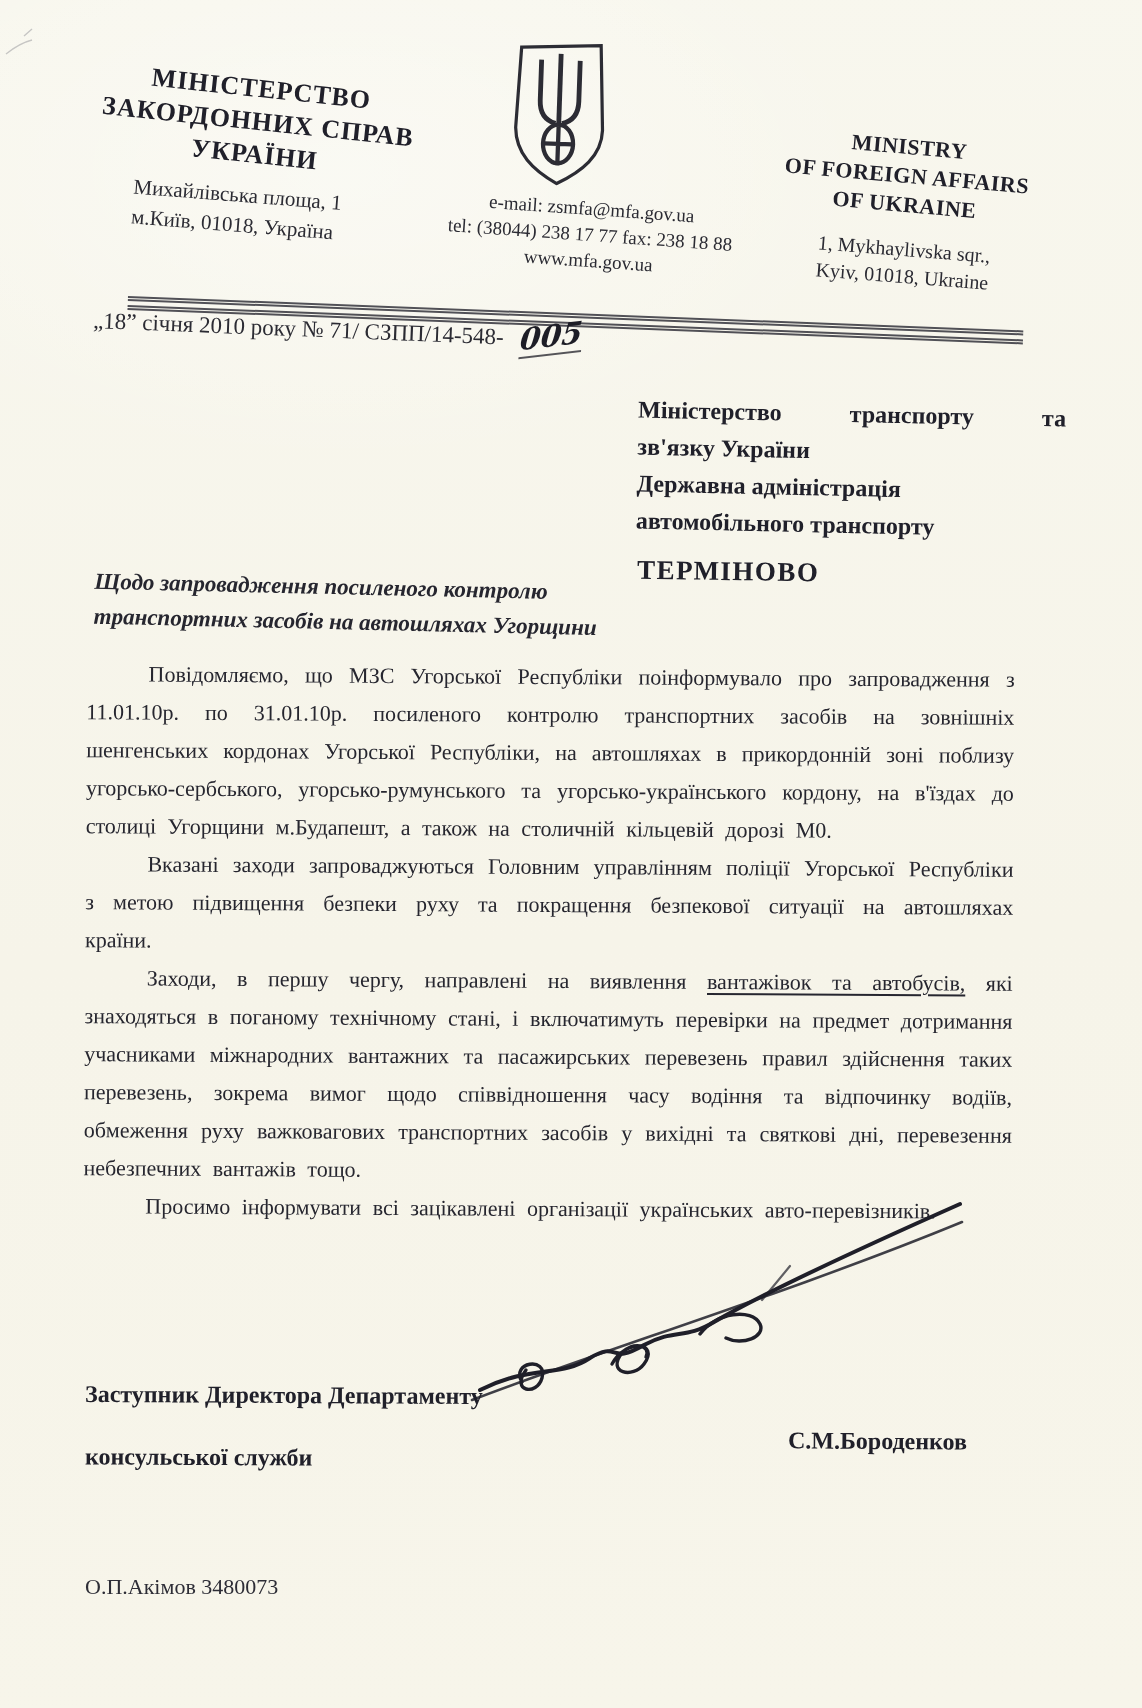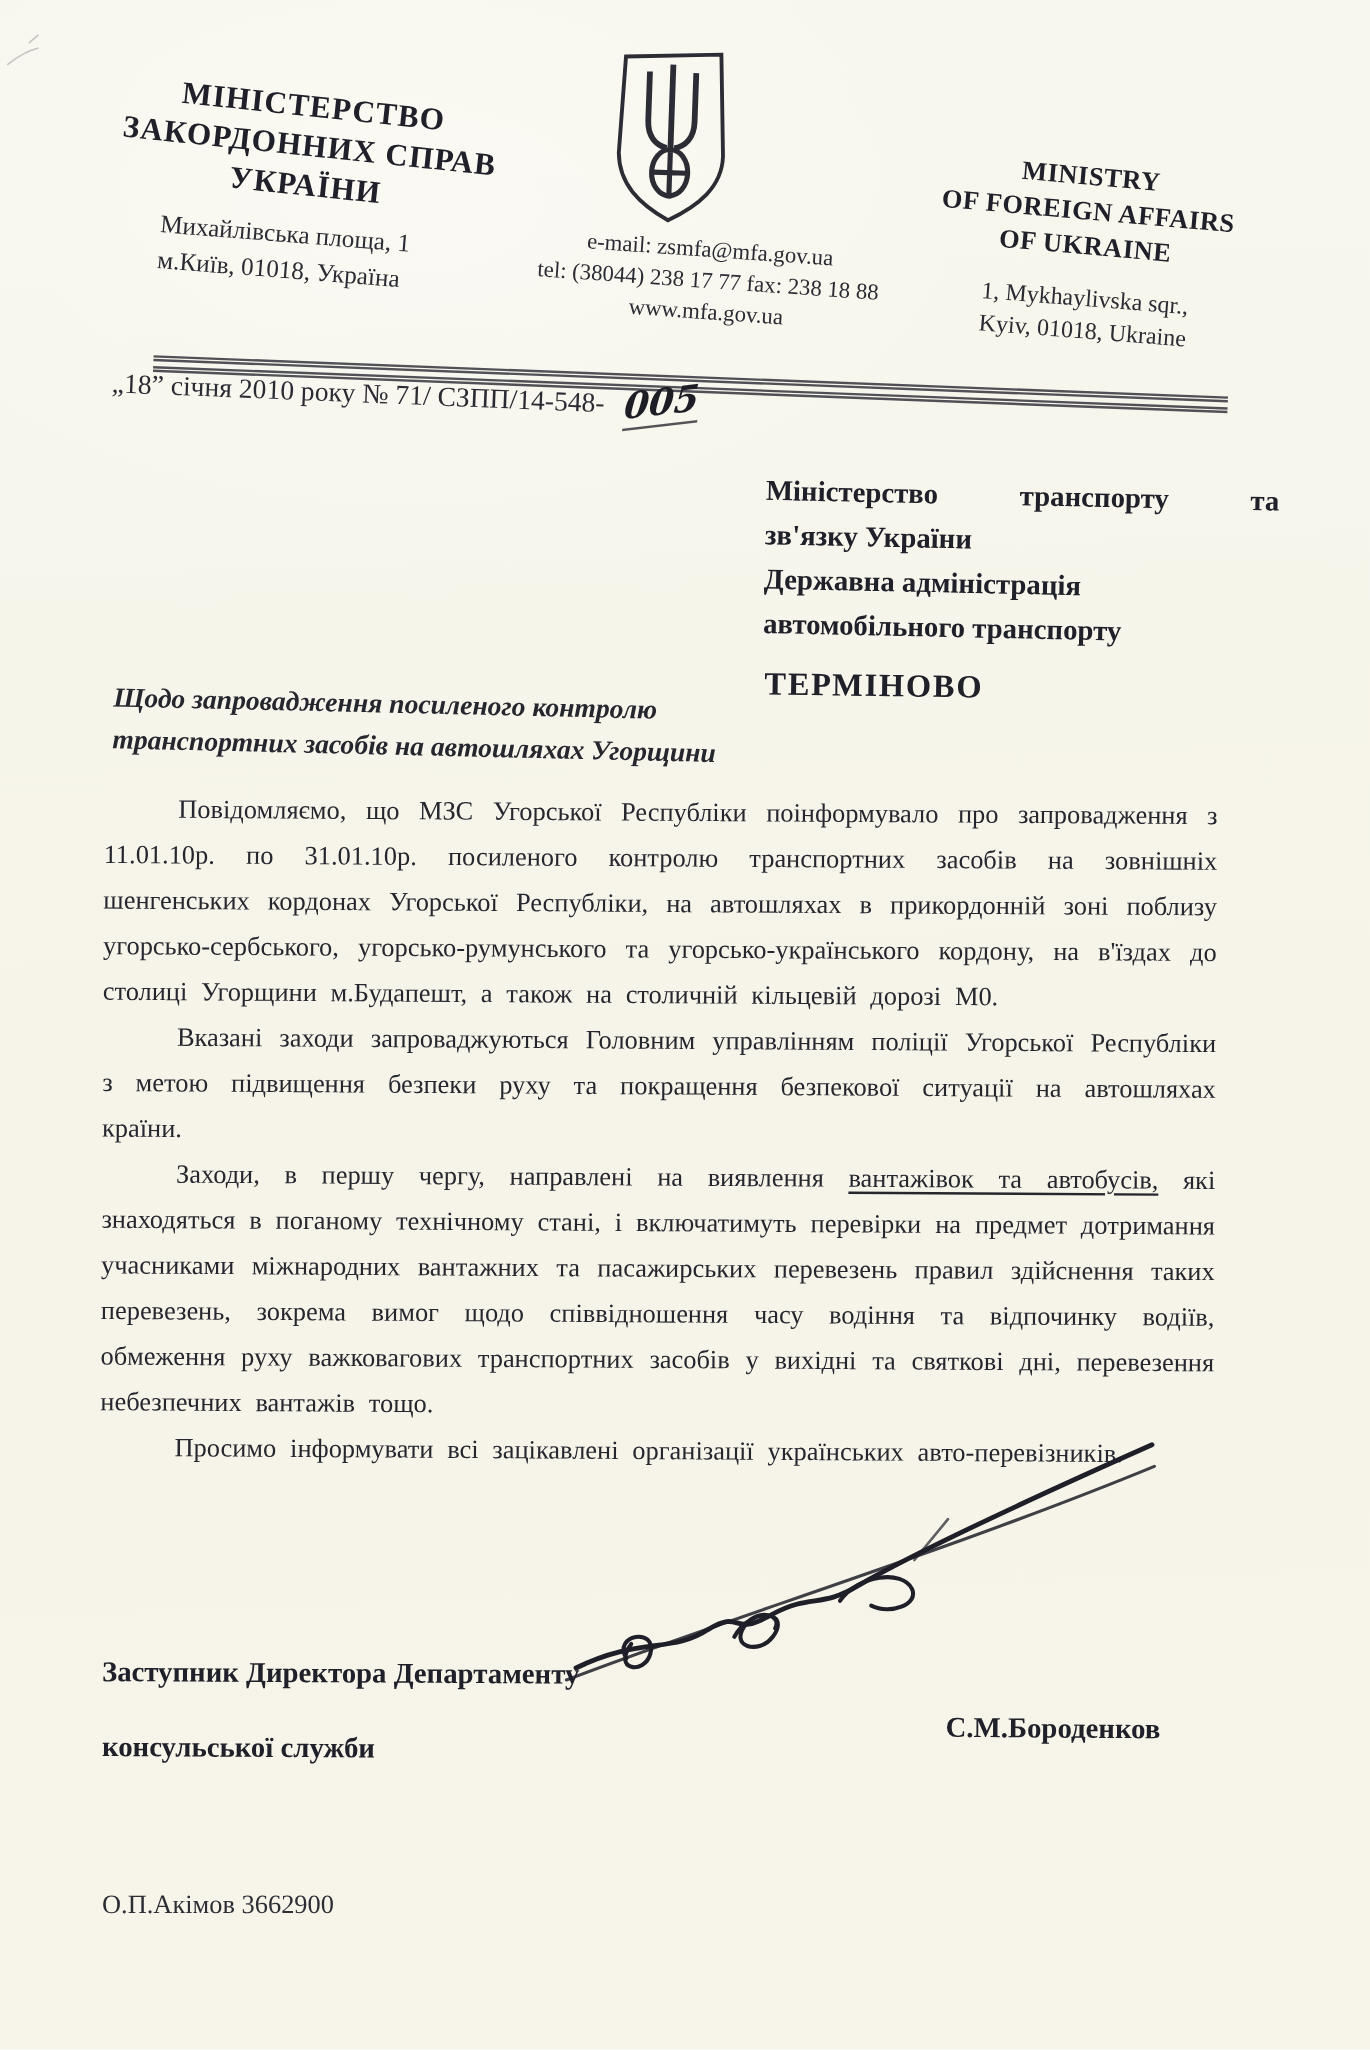--- a/index.html
+++ b/index.html
@@ -149,13 +149,13 @@
     <path d="M60,200 c-12,-20 26,-26 20,-4 c-5,18 -32,14 -16,-8" stroke-width="3.4"></path>
     <path d="M150,182 c14,-26 48,-22 32,0 c-11,15 -38,9 -22,-11 c10,-12 30,-8 24,4" stroke-width="3.4"></path>
     <path d="M238,152 c16,-22 52,-26 60,-10 c6,13 -18,22 -34,14" stroke-width="3.4"></path>
     <path d="M10,218 C140,168 330,110 500,40" stroke-width="2.6" opacity=".85"></path>
     <path d="M300,118 l28,-34" stroke-width="2.2" opacity=".7"></path>
   </g>
 </svg>
 
 <div class="abs sig-name b">С.М.Бороденков</div>
 
-<div class="abs footer">О.П.Акімов 3662900</div>
+<div class="abs footer">О.П.Акімов 3480073</div>
 
 </body></html>

